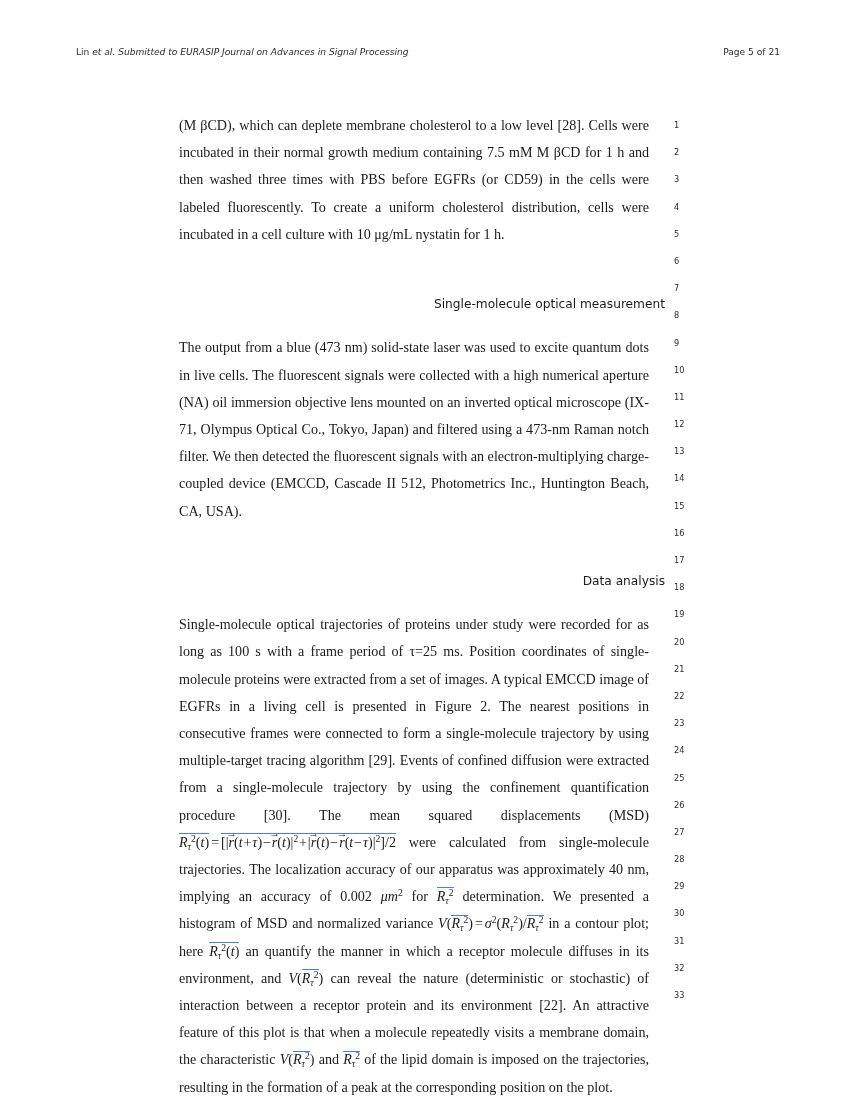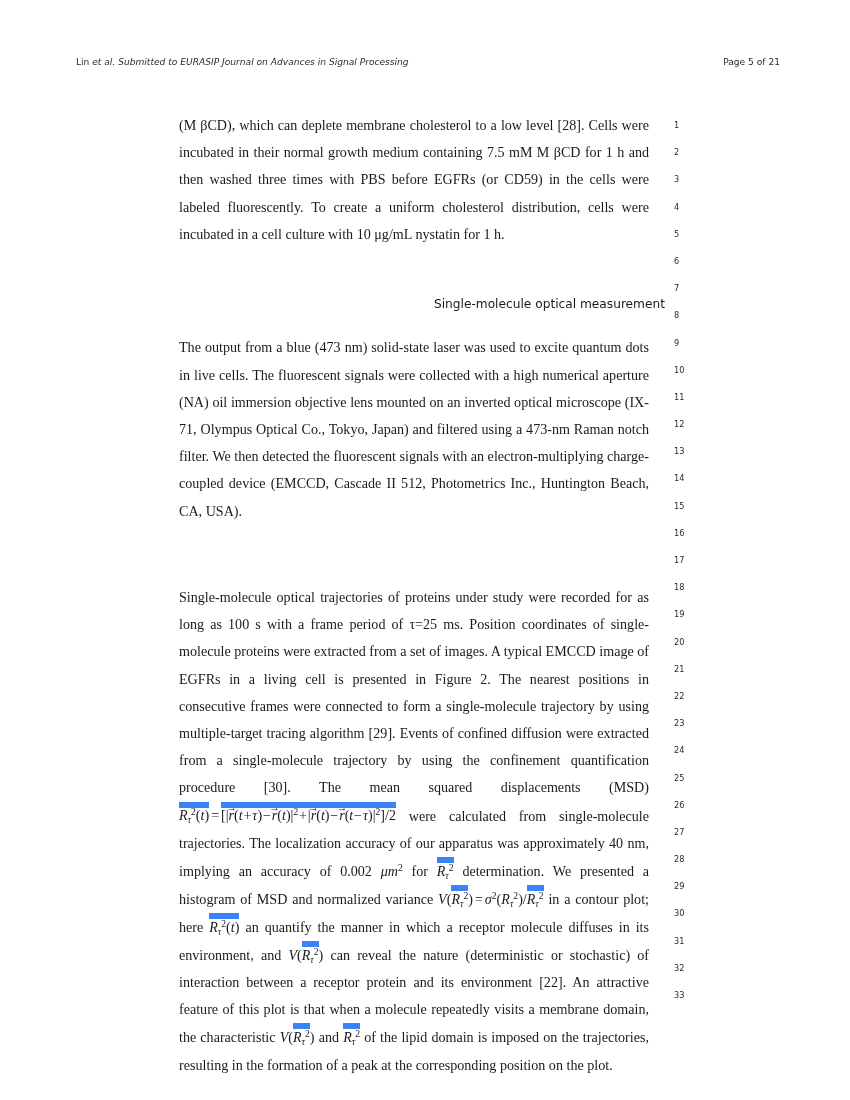--- a/index.html
+++ b/index.html
@@ -18,21 +18,21 @@
 
   .page {
     position: absolute;
     inset: 0;
     background: #ffffff;
   }
 
   
   .running-head {
     position: absolute;
-    top: 57px;
+    top: 47px;
     left: 76px;
     right: 70px;
     height: 16px;
     font-family: "DejaVu Sans", "Liberation Sans", sans-serif;
     font-size: 9.1px;
     color: #2b2b2b;
     display: flex;
     justify-content: space-between;
     align-items: baseline;
     white-space: nowrap;
@@ -90,21 +90,21 @@
     font-style: normal;
     line-height: 0;
   }
   sub.msub {
     font-size: 0.68em;
     vertical-align: -0.28em;
     font-style: italic;
     line-height: 0;
   }
   .ovl {
-    border-top: 6px solid #3b82f6;
+    border-top: 1px solid #3b82f6;
     padding-top: 0.06em;
     display: inline-block;
     line-height: 1.02;
   }
   .vec {
     position: relative;
     display: inline-block;
     font-style: italic;
   }
   .vec > .arrow {
@@ -149,20 +149,21 @@
     <p class="body first">(M βCD), which can deplete membrane cholesterol to a low level [28]. Cells were incubated in their normal growth medium containing 7.5 mM M βCD for 1 h and then washed three times with PBS before EGFRs (or CD59) in the cells were labeled fluorescently. To create a uniform cholesterol distribution, cells were incubated in a cell culture with 10 μg/mL nystatin for 1 h.</p>
 
     <div class="sec-gap"></div>
 
     <h2 class="section">Single-molecule optical measurement</h2>
 
     <p class="body">The output from a blue (473 nm) solid-state laser was used to excite quantum dots in live cells. The fluorescent signals were collected with a high numerical aperture (NA) oil immersion objective lens mounted on an inverted optical microscope (IX-71, Olympus Optical Co., Tokyo, Japan) and filtered using a 473-nm Raman notch filter. We then detected the fluorescent signals with an electron-multiplying charge-coupled device (EMCCD, Cascade II 512, Photometrics Inc., Huntington Beach, CA, USA).</p>
 
     <div class="sec-gap"></div>
 
+    <h2 class="section">Data analysis</h2>
 
     <p class="body"><span>Single-molecule optical trajectories of proteins under study were recorded for as long as 100 s with a frame period of τ=25 ms. Position coordinates of single-molecule proteins were extracted from a set of images. A typical EMCCD image of EGFRs in a living cell is presented in Figure 2. The nearest positions in consecutive frames were connected to form a single-molecule trajectory by using multiple-target tracing algorithm [29]. Events of confined diffusion were extracted from a single-molecule trajectory by using the confinement quantification procedure [30]. The mean squared displacements (MSD) </span><span class="math"><span class="ovl"><span class="mi">R</span><sub class="msub">τ</sub><sup class="mexp">2</sup><span class="brk">(</span><span class="mi">t</span><span class="brk">)</span></span><span class="mo">=</span><span class="ovl"><span class="brk">[</span><span class="brk">|</span><span class="vec"><span class="arrow">→</span><span>r</span></span><span class="brk">(</span><span class="mi">t</span><span class="mo tight">+</span><span class="mi">τ</span><span class="brk">)</span><span class="mo tight">−</span><span class="vec"><span class="arrow">→</span><span>r</span></span><span class="brk">(</span><span class="mi">t</span><span class="brk">)</span><span class="brk">|</span><sup class="mexp">2</sup><span class="mo tight">+</span><span class="brk">|</span><span class="vec"><span class="arrow">→</span><span>r</span></span><span class="brk">(</span><span class="mi">t</span><span class="brk">)</span><span class="mo tight">−</span><span class="vec"><span class="arrow">→</span><span>r</span></span><span class="brk">(</span><span class="mi">t</span><span class="mo tight">−</span><span class="mi">τ</span><span class="brk">)</span><span class="brk">|</span><sup class="mexp">2</sup><span class="brk">]</span><span class="brk">/</span><span class="mn">2</span></span></span><span> were calculated from single-molecule trajectories. The localization accuracy of our apparatus was approximately 40 nm, implying an accuracy of 0.002 </span><span class="math"><span class="mi">μ</span><span class="mi">m</span><sup class="mexp">2</sup></span><span> for </span><span class="math"><span class="ovl"><span class="mi">R</span><sub class="msub">τ</sub><sup class="mexp">2</sup></span></span><span> determination. We presented a histogram of MSD and normalized variance </span><span class="math"><span class="mi">V</span><span class="brk">(</span><span class="ovl"><span class="mi">R</span><sub class="msub">τ</sub><sup class="mexp">2</sup></span><span class="brk">)</span><span class="mo">=</span><span class="mi">σ</span><sup class="mexp">2</sup><span class="brk">(</span><span class="mi">R</span><sub class="msub">τ</sub><sup class="mexp">2</sup><span class="brk">)</span><span class="brk">/</span><span class="ovl"><span class="mi">R</span><sub class="msub">τ</sub><sup class="mexp">2</sup></span></span><span> in a contour plot; here </span><span class="math"><span class="ovl"><span class="mi">R</span><sub class="msub">τ</sub><sup class="mexp">2</sup><span class="brk">(</span><span class="mi">t</span><span class="brk">)</span></span></span><span> an quantify the manner in which a receptor molecule diffuses in its environment, and </span><span class="math"><span class="mi">V</span><span class="brk">(</span><span class="ovl"><span class="mi">R</span><sub class="msub">τ</sub><sup class="mexp">2</sup></span><span class="brk">)</span></span><span> can reveal the nature (deterministic or stochastic) of interaction between a receptor protein and its environment [22]. An attractive feature of this plot is that when a molecule repeatedly visits a membrane domain, the characteristic </span><span class="math"><span class="mi">V</span><span class="brk">(</span><span class="ovl"><span class="mi">R</span><sub class="msub">τ</sub><sup class="mexp">2</sup></span><span class="brk">)</span></span><span> and </span><span class="math"><span class="ovl"><span class="mi">R</span><sub class="msub">τ</sub><sup class="mexp">2</sup></span></span><span> of the lipid domain is imposed on the trajectories, resulting in the formation of a peak at the corresponding position on the plot.</span></p>
 
   </div>
 
   <div class="linenos">
       <div class="ln">1</div>
       <div class="ln">2</div>
       <div class="ln">3</div>
       <div class="ln">4</div>

